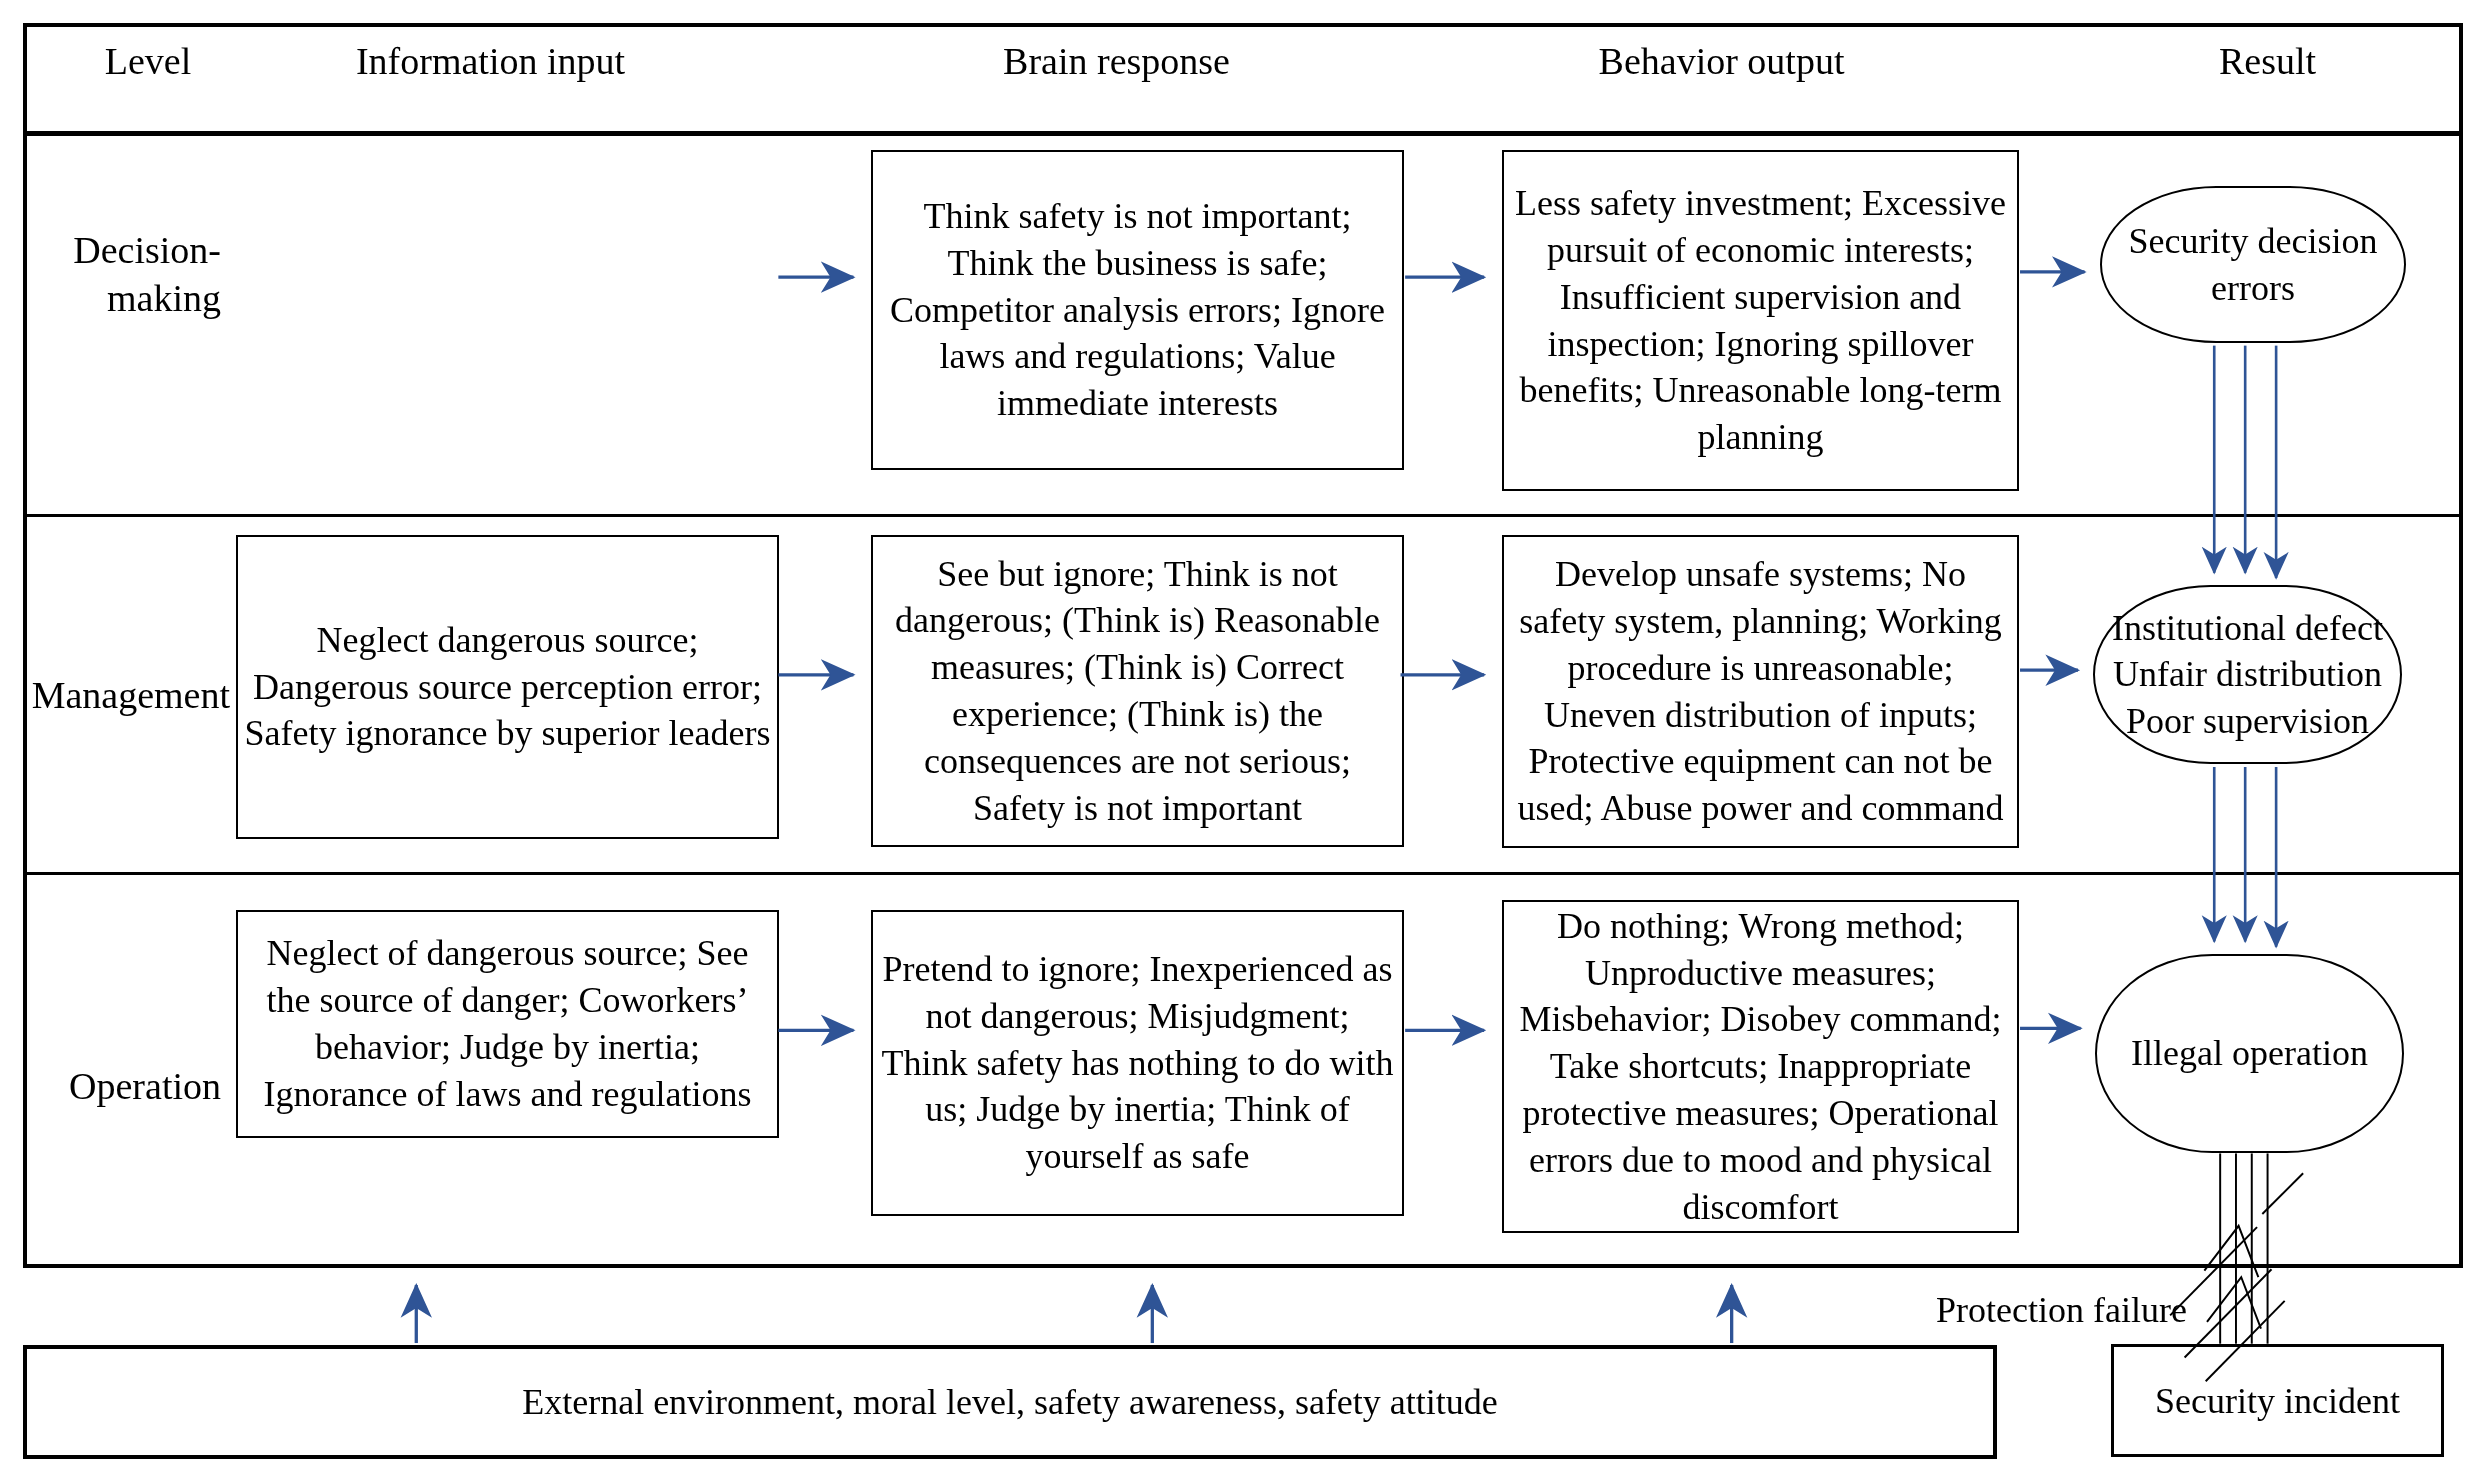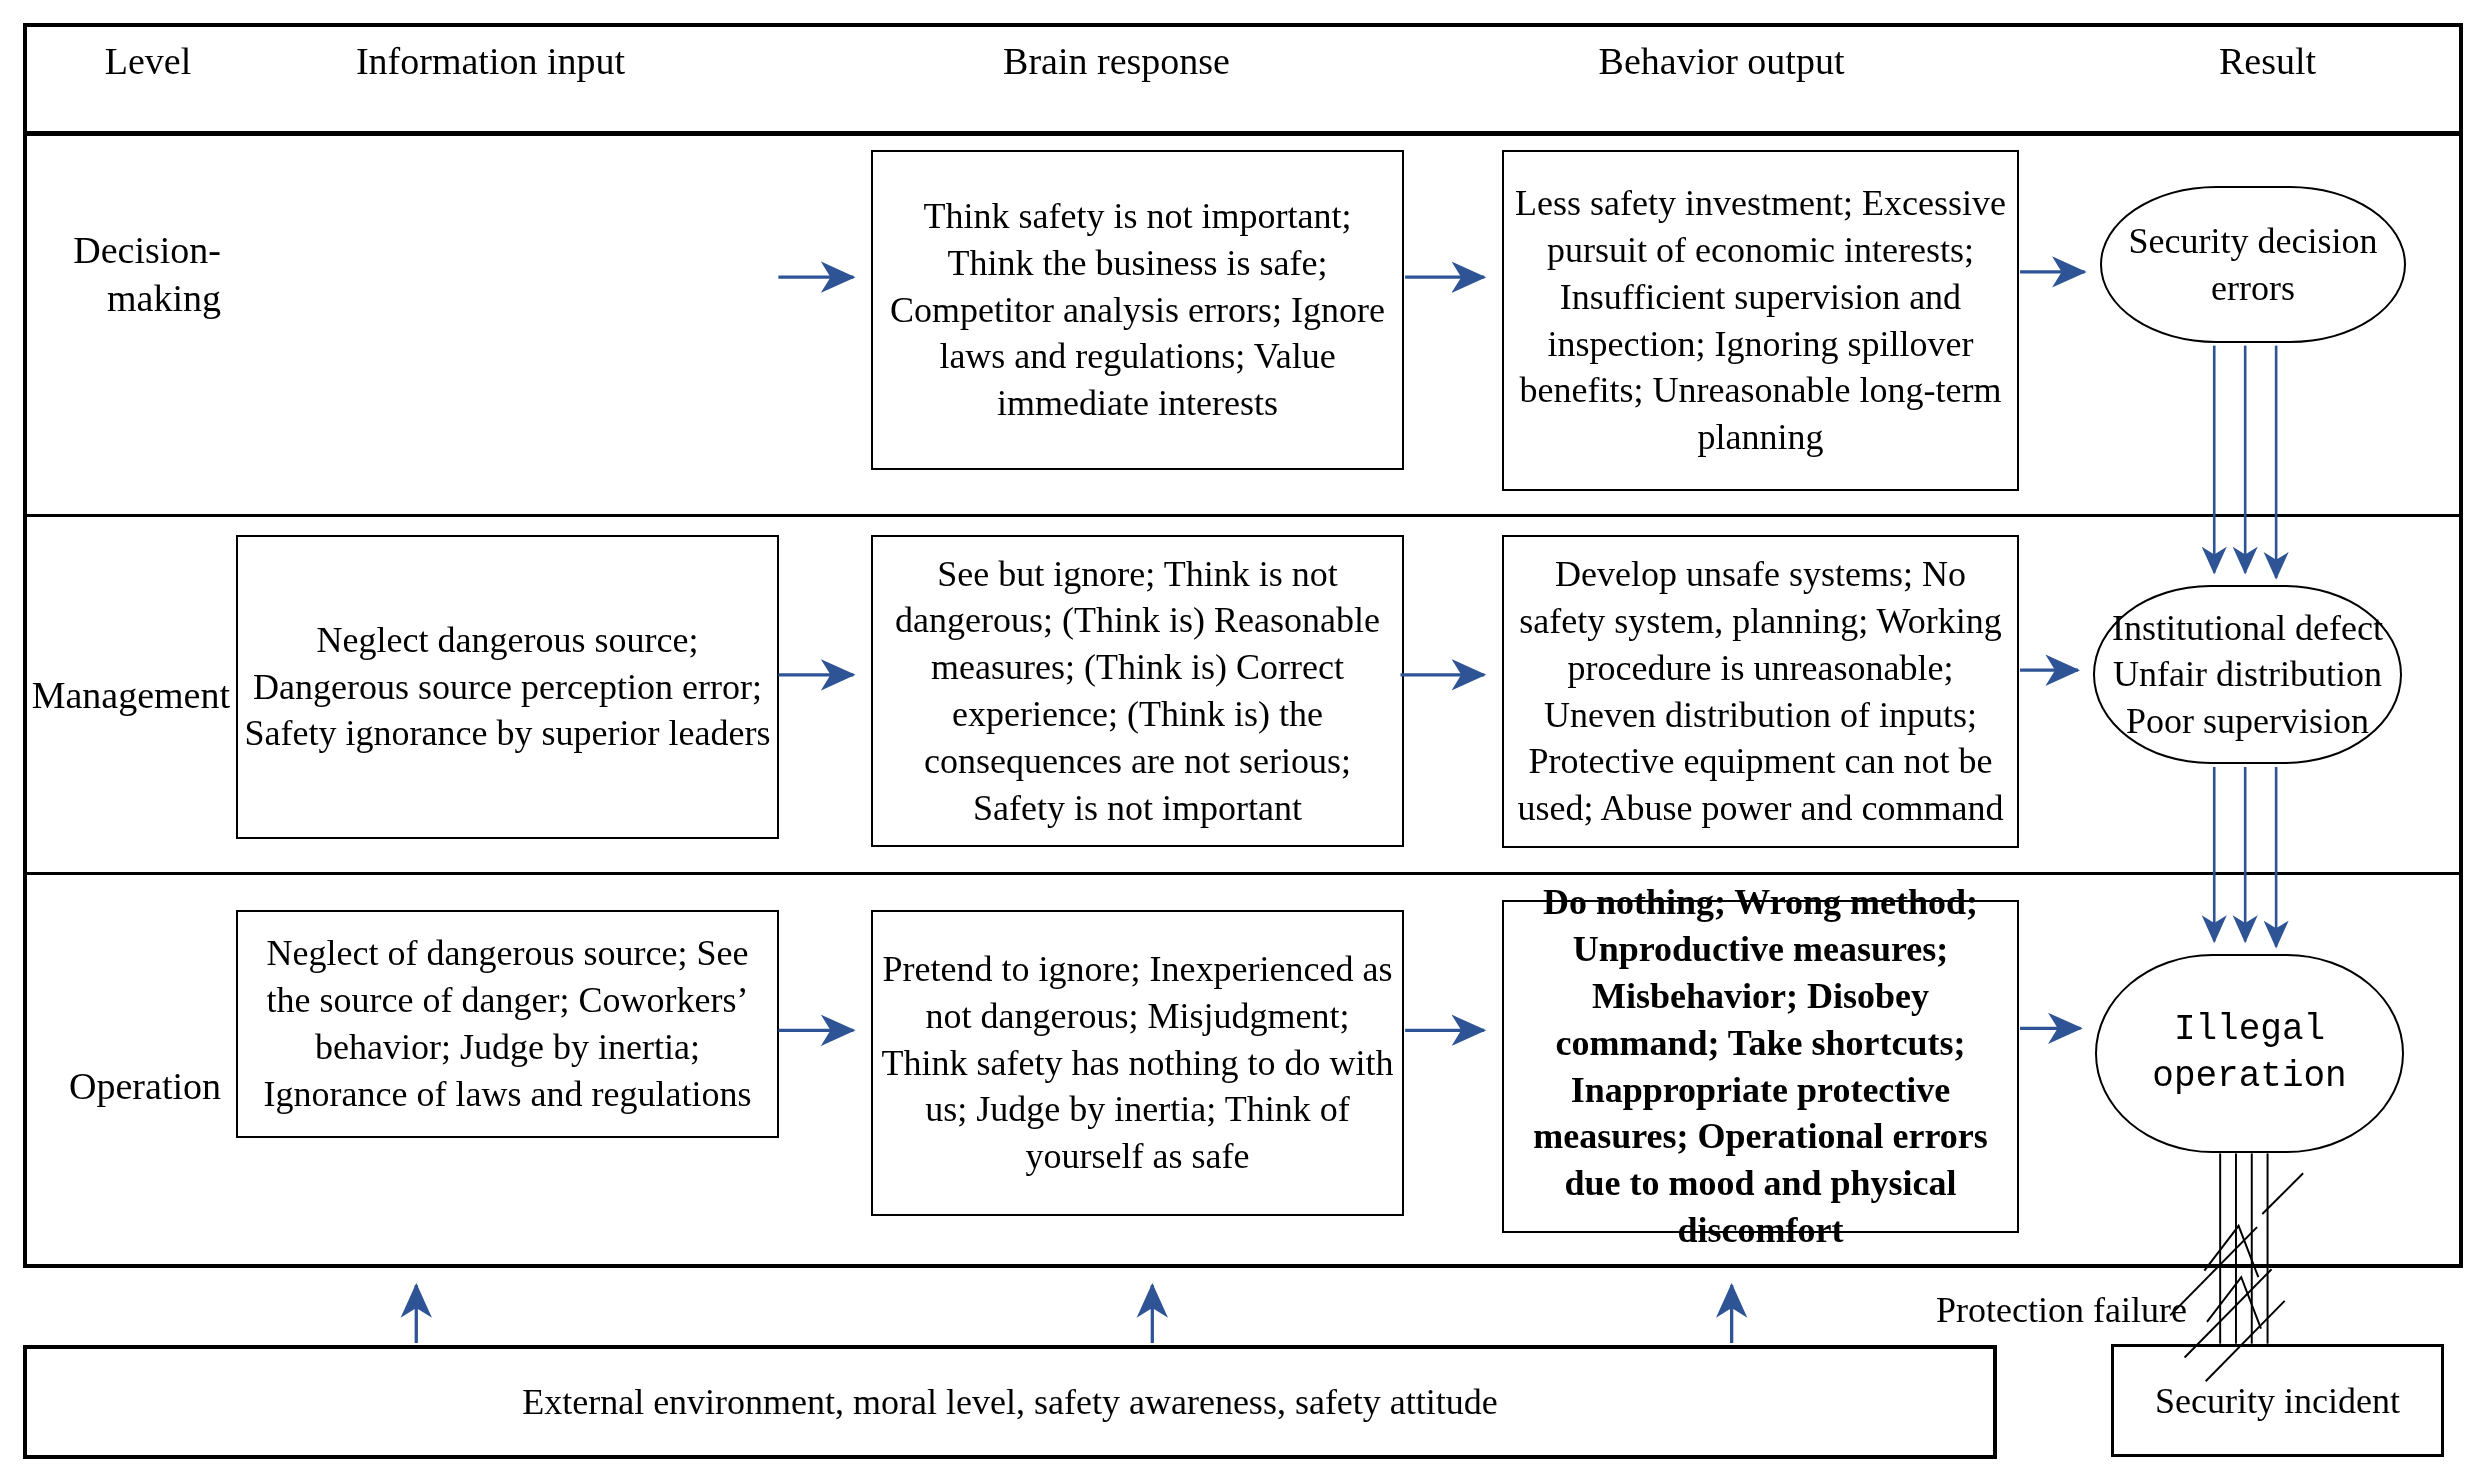--- a/index.html
+++ b/index.html
@@ -85,22 +85,22 @@
 
   <div class="abs box" style="left:236px;top:535px;width:543px;height:304px;">Neglect dangerous source; Dangerous source perception error; Safety ignorance by superior leaders</div>
   <div class="abs box" style="left:871px;top:535px;width:533px;height:312px;">See but ignore; Think is not dangerous; (Think is) Reasonable measures; (Think is) Correct experience; (Think is) the consequences are not serious; Safety is not important</div>
   <div class="abs box" style="left:1502px;top:535px;width:517px;height:313px;">Develop unsafe systems; No safety system, planning; Working procedure is unreasonable; Uneven distribution of inputs; Protective equipment can not be used; Abuse power and command</div>
   <div class="abs bubble" style="left:2093px;top:585px;width:309px;height:179px;">Institutional defect
 Unfair distribution
 Poor supervision</div>
 
   <div class="abs box" style="left:236px;top:910px;width:543px;height:228px;">Neglect of dangerous source; See the source of danger; Coworkers’ behavior; Judge by inertia; Ignorance of laws and regulations</div>
   <div class="abs box" style="left:871px;top:910px;width:533px;height:306px;">Pretend to ignore; Inexperienced as not dangerous;  Misjudgment; Think safety has nothing to do with us; Judge by inertia; Think of yourself as safe</div>
-  <div class="abs box" style="left:1502px;top:900px;width:517px;height:333px;font-weight:bold;">Do nothing; Wrong method; Unproductive measures; Misbehavior; Disobey command; Take shortcuts; Inappropriate protective measures; Operational errors due to mood and physical discomfort</div>
-  <div class="abs bubble" style="left:2095px;top:954px;width:309px;height:199px;font-family:Liberation Mono, monospace;">Illegal operation</div>
+  <div class="abs box" style="left:1502px;top:900px;width:517px;height:333px;">Do nothing; Wrong method; Unproductive measures; Misbehavior; Disobey command; Take shortcuts; Inappropriate protective measures; Operational errors due to mood and physical discomfort</div>
+  <div class="abs bubble" style="left:2095px;top:954px;width:309px;height:199px;">Illegal operation</div>
 
   <div class="abs env-bar">
     <span>External environment, moral level, safety awareness, safety attitude</span>
   </div>
   <div class="abs protection-label">Protection failure</div>
   <div class="abs incident-box">
     <span>Security incident</span>
   </div>
 
   <svg class="overlay" width="2487" height="1478" viewBox="0 0 3777 2245">

